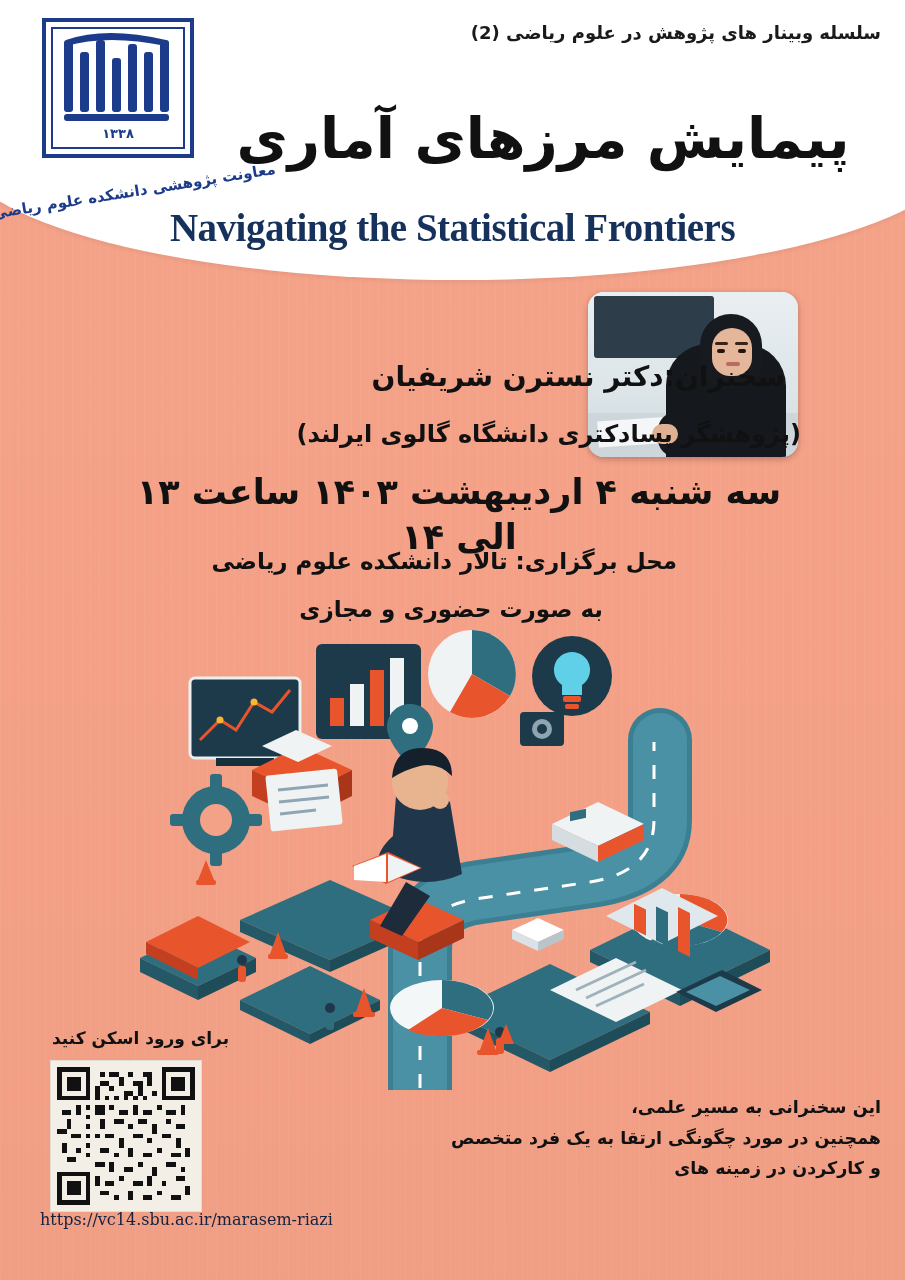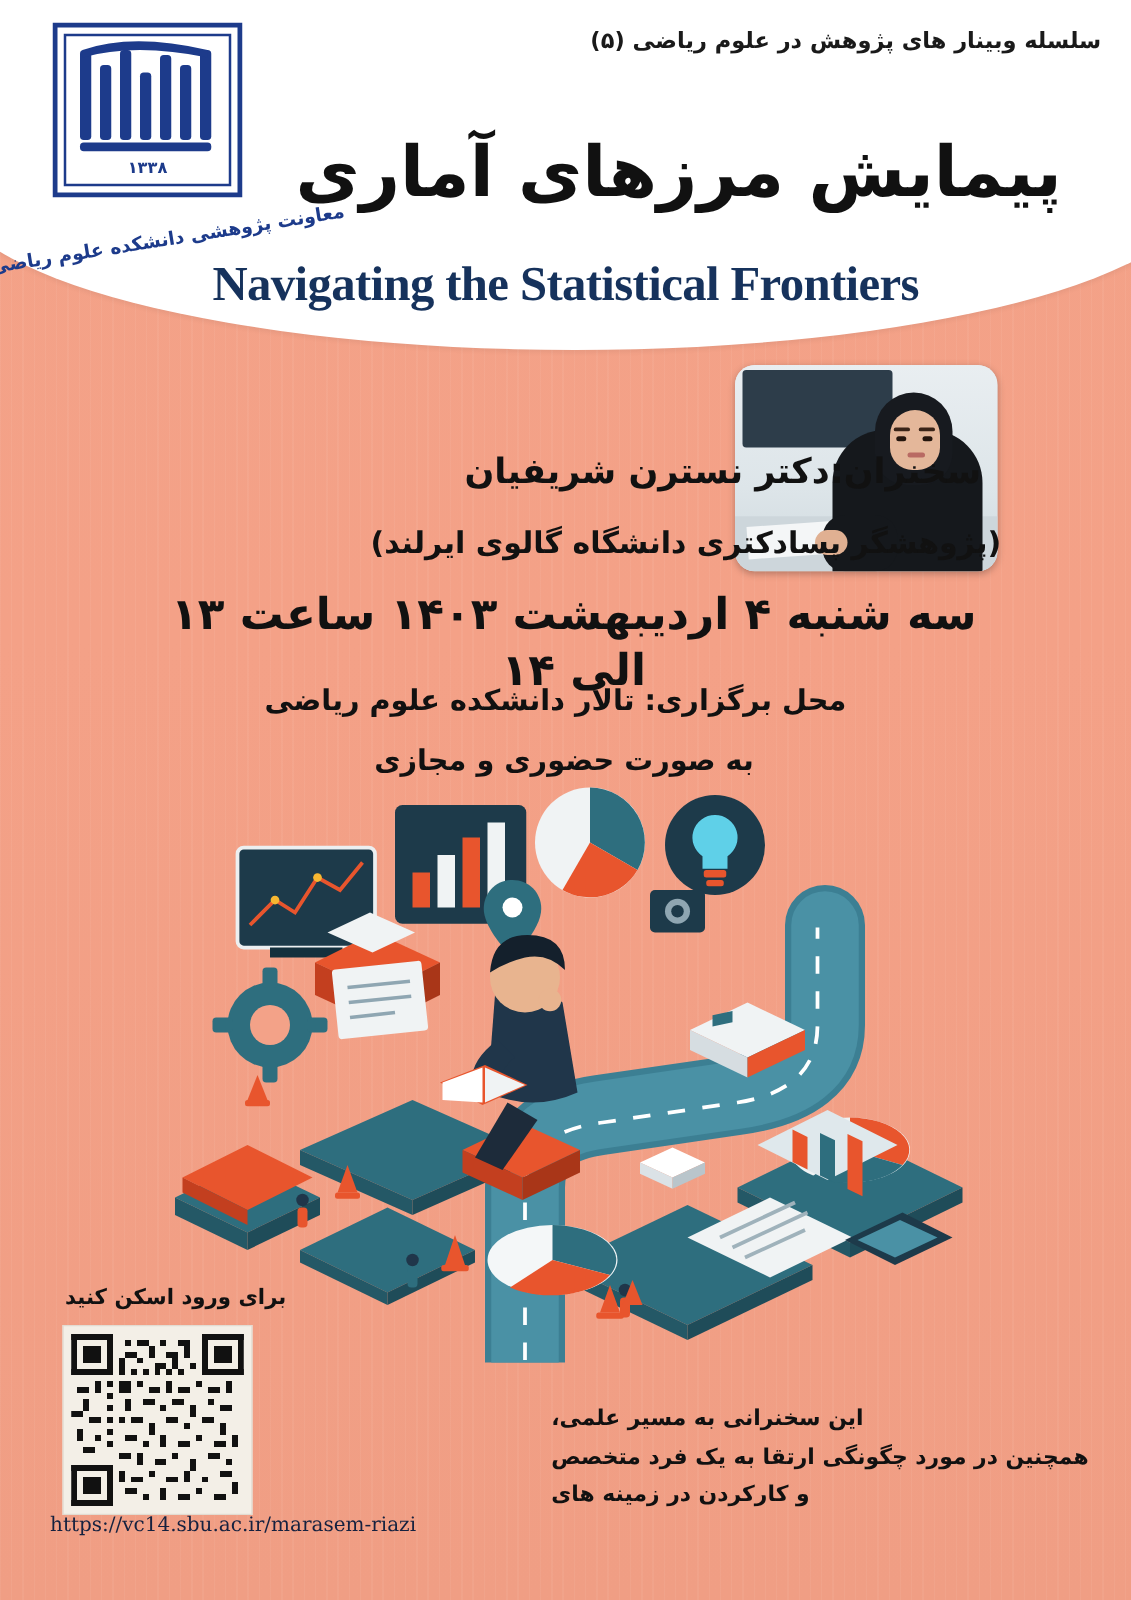--- a/index.html
+++ b/index.html
@@ -240,23 +240,23 @@
     left: 40px;
     top: 1210px;
     font-family: "DejaVu Serif", serif;
     font-size: 16px;
     color: #15213f;
     direction: ltr;
   }
   .desc {
     position: absolute;
     right: 24px;
-    top: 1120px;
+    top: 1092px;
     width: 440px;
-    text-align: left;
+    text-align: right;
     font-size: 17.5px;
     font-weight: bold;
     color: #111;
     line-height: 1.75;
     direction: rtl;
   }
 </style>
 </head>
 <body>
 
@@ -279,21 +279,21 @@
           <rect x="118" y="22" width="9" height="72" rx="3"></rect>
           <rect x="22" y="96" width="105" height="7" rx="3"></rect>
           <path d="M24 22 q40 -14 100 0 l0 6 q-58 -12 -100 0 z"></path>
         </g>
         <text x="76" y="120" font-family="DejaVu Sans, sans-serif" font-size="13" font-weight="bold" fill="#1d3b8b" text-anchor="middle">۱۳۳۸</text>
       </svg>
     </div>
     <div class="logo-caption">معاونت پژوهشی دانشکده علوم ریاضی</div>
   </div>
 
-  <div class="series-line">سلسله وبینار های پژوهش در علوم ریاضی (۵)</div>
+  <div class="series-line">سلسله وبینار های پژوهش در علوم ریاضی (2)</div>
   <div class="title-fa">پیمایش مرزهای آماری</div>
   <div class="title-en">Navigating the Statistical Frontiers</div>
 
   <div class="photo-frame">
     <div class="ph-wall"></div>
     <div class="ph-board"></div>
     <div class="ph-desk"></div>
     <div class="ph-paper"></div>
     <div class="ph-body"></div>
     <div class="ph-head"></div>

